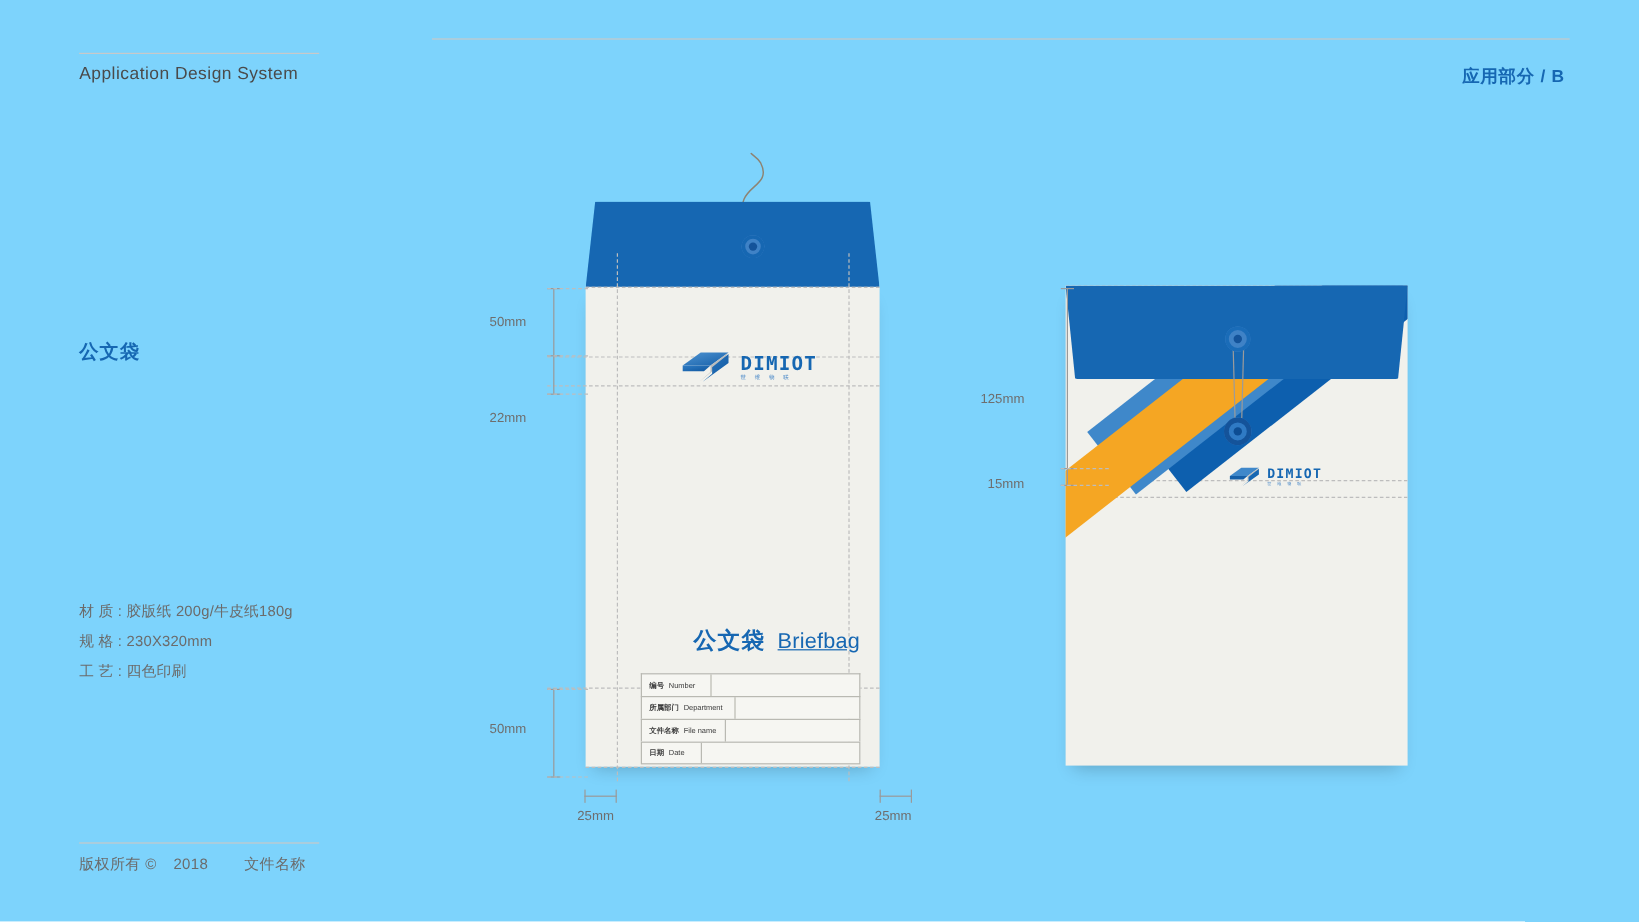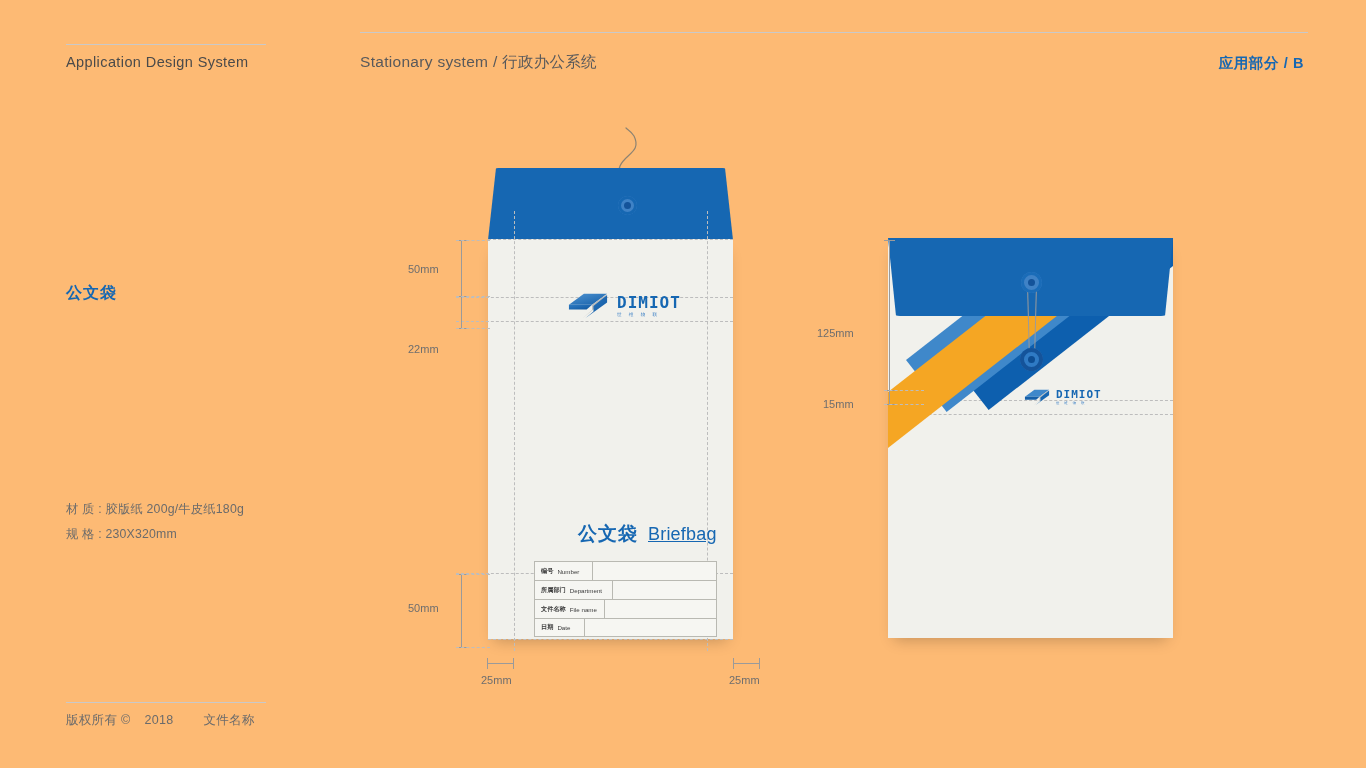--- a/index.html
+++ b/index.html
@@ -2,21 +2,21 @@
 <html><head>
 <meta charset="utf-8">
 <style>
   * { margin:0; padding:0; box-sizing:border-box; }
   html,body {
     width:1366px; height:768px;
     background:#ffffff;
     font-family:"Liberation Sans","DejaVu Sans",sans-serif;
     overflow:hidden;
   }
-  #page { position:relative; width:1366px; height:768px; background:#fdba74; }
+  #page { position:relative; width:1366px; height:768px; background:#7dd3fc; }
 
   
   .rule { position:absolute; height:1px; background:#c9c9c9; }
   #rule-left   { left:66px;  top:44px;  width:200px; }
   #rule-mid    { left:360px; top:32px;  width:948px; }
   #rule-foot   { left:66px;  top:702px; width:200px; }
 
   .hdr-left {
     position:absolute; left:66px; top:54px;
     font-size:14.5px; color:#4a4a4a; letter-spacing:.4px; white-space:nowrap;
@@ -157,28 +157,28 @@
 </style>
 </head>
 <body>
 
 <div id="page">
 
   <div class="rule" id="rule-left"></div>
   <div class="rule" id="rule-mid"></div>
 
   <div class="hdr-left">Application Design System</div>
-  <div class="hdr-mid">Stationary system /  行政办公系统</div>
   <div class="hdr-right">应用部分  /  B</div>
 
 
   <div id="side-title">公文袋</div>
   <div id="side-specs">
     <div>材 质 : 胶版纸 200g/牛皮纸180g</div>
     <div>规 格 : 230X320mm</div>
+    <div>工 艺 : 四色印刷</div>
   </div>
 
   <div class="rule" id="rule-foot"></div>
   <div id="footer">
     <span>版权所有 ©</span><span class="gapA"></span><span>2018</span><span class="gapB"></span><span>文件名称</span>
   </div>
 
   <div id="env1">
 
     <svg width="120" height="80" style="position:absolute;left:120px;top:-38px;overflow:visible;">

